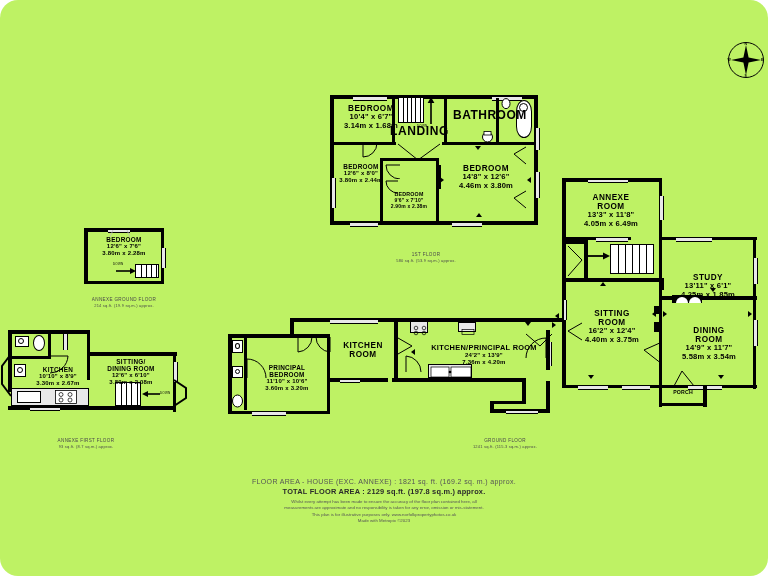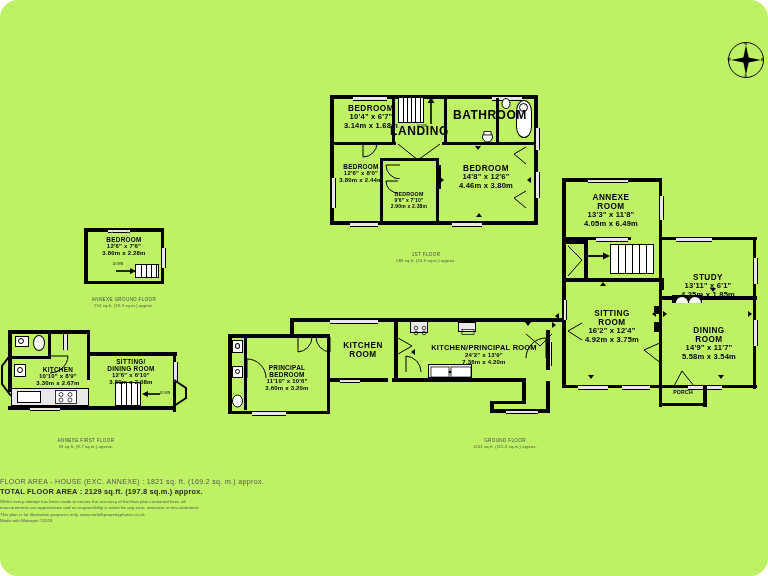--- a/index.html
+++ b/index.html
@@ -23,21 +23,21 @@
   .lbl.tiny .dimi,.lbl.tiny .dimm{font-size:5.0px;}
   .lbl.plain{font-size:12px;letter-spacing:.5px;}
   .lbl.porch{font-size:5.2px;letter-spacing:.2px;}
   .lbl.landing{font-size:12px;letter-spacing:.6px;}
 
   .floorcap{position:absolute;text-align:center;line-height:1.25;white-space:nowrap;color:#4a4a4a;}
   .floorcap .t1{font-size:4.6px;letter-spacing:.35px;}
   .floorcap .t2{font-size:4.0px;letter-spacing:.2px;}
 
   
-  #footer{position:absolute;left:0;top:478px;width:768px;color:#4a4a4a;}
+  #footer{position:absolute;left:0;top:478px;width:768px;text-align:center;color:#4a4a4a;}
   #footer .f1{font-size:7.0px;letter-spacing:.35px;color:#555;}
   #footer .f2{font-size:7.4px;font-weight:bold;letter-spacing:.2px;color:#2b2b2b;margin-top:1.5px;}
   #footer .f3{font-size:4.4px;line-height:1.5;margin-top:3px;color:#555;}
 
   
   .fx{position:absolute;border:1px solid #000;background:#fff;box-sizing:border-box;}
   .fx.g{background:#e8e8e8;}
   .circ{position:absolute;border:1px solid #000;border-radius:50%;background:#fff;box-sizing:border-box;}
   .tub{position:absolute;border:1px solid #000;border-radius:14px/20px;background:#fff;box-sizing:border-box;}
   .stair{position:absolute;border:1px solid #000;background:#fff;box-sizing:border-box;}
@@ -464,21 +464,21 @@
     </div>
     <div class="lbl" style="left:666px;top:257px;width:84px;margin-top:16px;">
       <div class="nm">STUDY</div>
       <div class="dimi">13'11"  x 6'1"</div>
       <div class="dimm">4.25m  x 1.85m</div>
     </div>
     <div class="lbl" style="left:568px;top:309px;width:88px;">
       <div class="nm">SITTING</div>
       <div class="nm">ROOM</div>
       <div class="dimi">16'2"  x 12'4"</div>
-      <div class="dimm">4.92m  x 3.75m</div>
+      <div class="dimm">4.40m  x 3.75m</div>
     </div>
     <div class="lbl" style="left:666px;top:326px;width:86px;">
       <div class="nm">DINING</div>
       <div class="nm">ROOM</div>
       <div class="dimi">14'9"  x 11'7"</div>
       <div class="dimm">5.58m  x 3.54m</div>
     </div>
     <div class="lbl porch" style="left:664px;top:390px;width:38px;">PORCH</div>
   </div>
 

